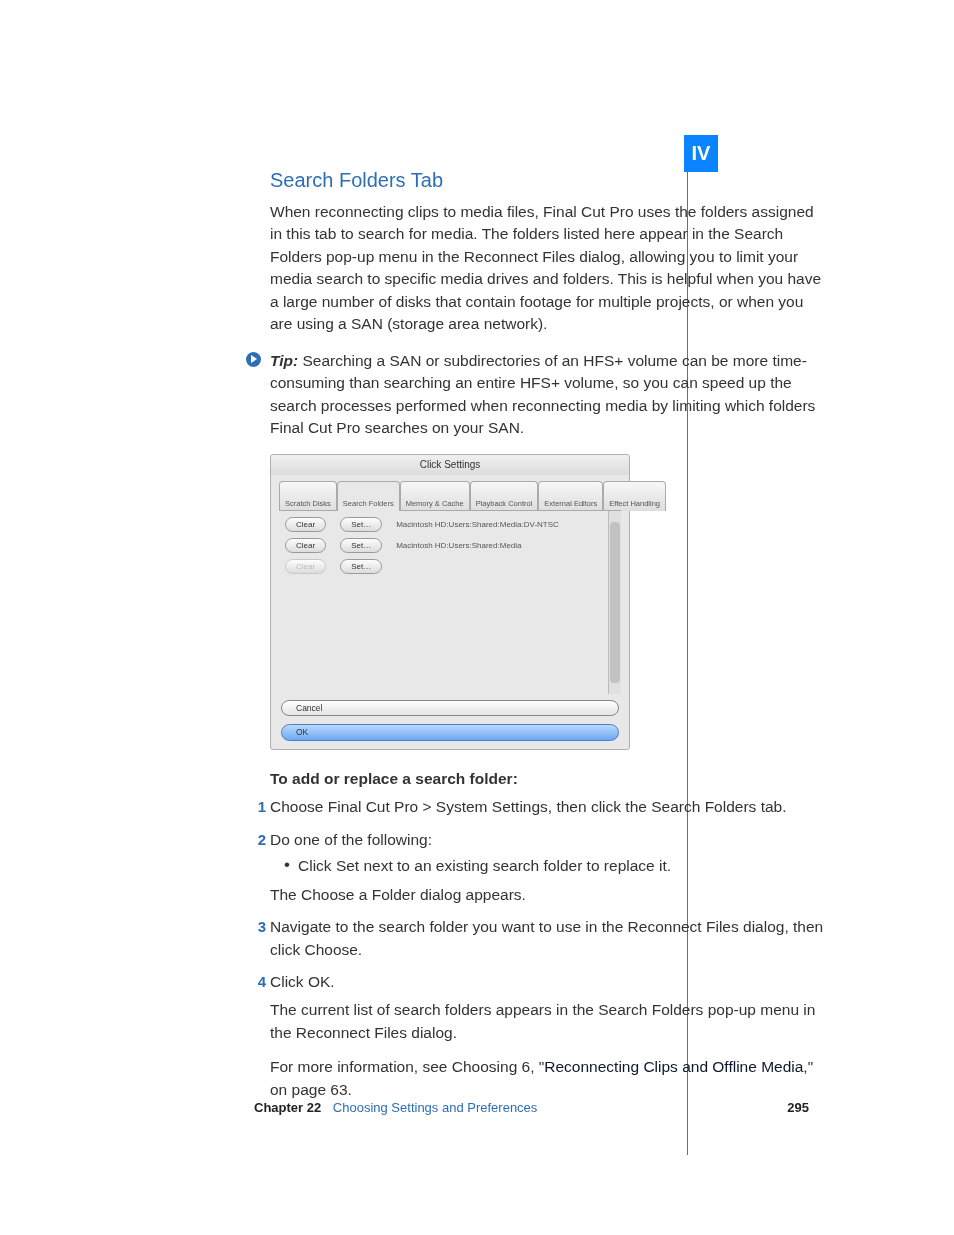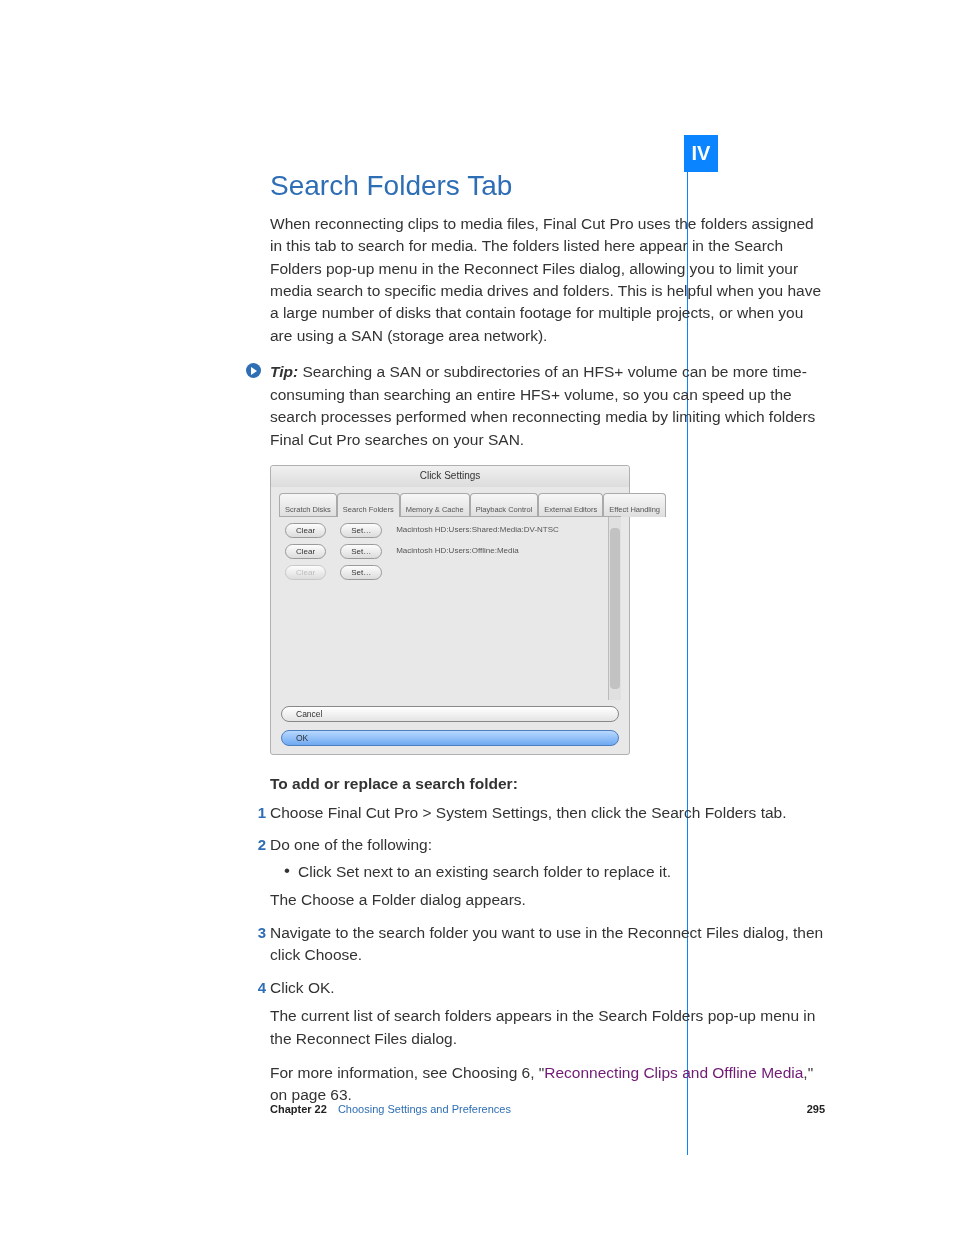--- a/index.html
+++ b/index.html
@@ -19,21 +19,21 @@
   .content {
     position: absolute;
     left: 270px;
     top: 166px;
     width: 555px;
     font-size: 15.5px;
     line-height: 1.45;
     color: #333;
   }
   .heading {
-    font-size: 28px;
+    font-size: 20px;
     font-weight: 400;
     color: #2e6eb4;
     margin: 0 0 6px 0;
   }
   p { margin: 0 0 12px 0; }
   .tip-block {
     position: relative;
     margin: 14px 0 14px -24px;
     padding-left: 24px;
   }
@@ -77,21 +77,21 @@
     border-top-left-radius: 3px;
     border-top-right-radius: 3px;
   }
   .win-tabs {
     display: flex;
     padding: 6px 8px 0 8px;
     gap: 0;
     font-size: 7.5px;
   }
   .win-tab {
-    padding: 11px 5px 1px 5px;
+    padding: 17px 5px 1px 5px;
     border: 1px solid #aaa;
     border-bottom: none;
     background: linear-gradient(#f7f7f7, #dedede);
     border-top-left-radius: 4px;
     border-top-right-radius: 4px;
     color: #555;
     white-space: nowrap;
   }
   .win-tab.active {
     background: #e8e8e8;
@@ -190,29 +190,29 @@
     padding-left: 14px;
     margin: 3px 0;
   }
   ul.bullets li::before {
     content: "•";
     position: absolute;
     left: 0;
     top: -2px;
     font-size: 17px;
   }
-  .cross-ref { color: #701a75; margin-top: 9px; }
+  .cross-ref { color: #0f172a; margin-top: 9px; }
   .after-li { margin-top: 6px; }
 
   .footer {
     position: absolute;
-    left: 270px;
+    left: 254px;
     bottom: 120px;
     width: 555px;
-    font-size: 11px;
+    font-size: 13px;
     display: flex;
     justify-content: space-between;
     align-items: center;
   }
   .footer .chapnum { font-weight: 600; }
   .footer .chaptitle { color: #2e6eb4; margin-left: 8px; }
   .footer .pagenum { font-weight: 600; }
 
   .part-marker {
     position: absolute;
@@ -268,21 +268,21 @@
       </div>
       <div class="win-pane">
         <div class="row">
           <span class="btn-s">Clear</span>
           <span class="btn-s">Set…</span>
           <span class="path">Macintosh HD:Users:Shared:Media:DV-NTSC</span>
         </div>
         <div class="row">
           <span class="btn-s">Clear</span>
           <span class="btn-s">Set…</span>
-          <span class="path">Macintosh HD:Users:Offline:Media</span>
+          <span class="path">Macintosh HD:Users:Shared:Media</span>
         </div>
         <div class="row">
           <span class="btn-s disabled">Clear</span>
           <span class="btn-s">Set…</span>
           <span class="path"></span>
         </div>
         <div class="scrollbar"></div>
       </div>
       <div class="win-footer">
         <span class="btn-m">Cancel</span>

